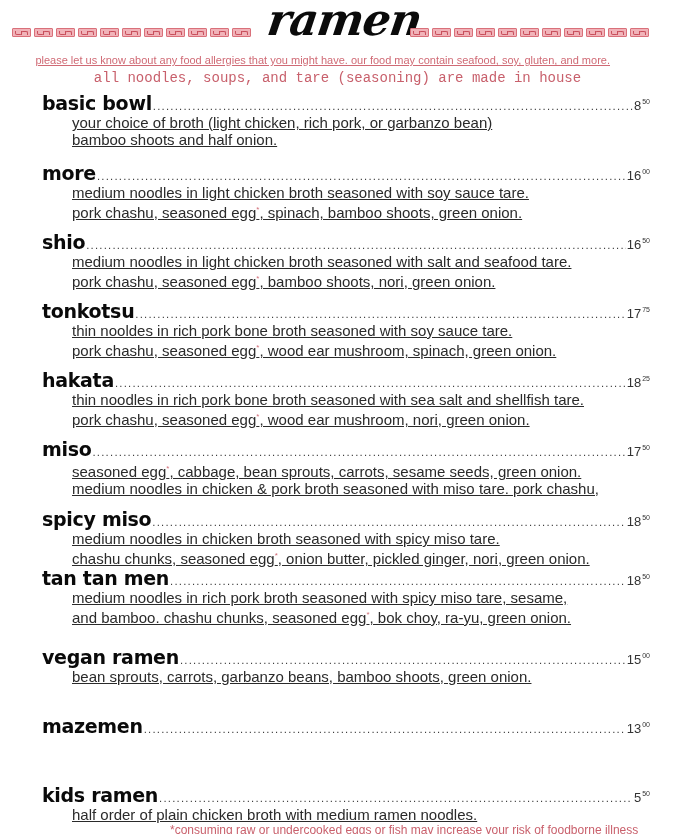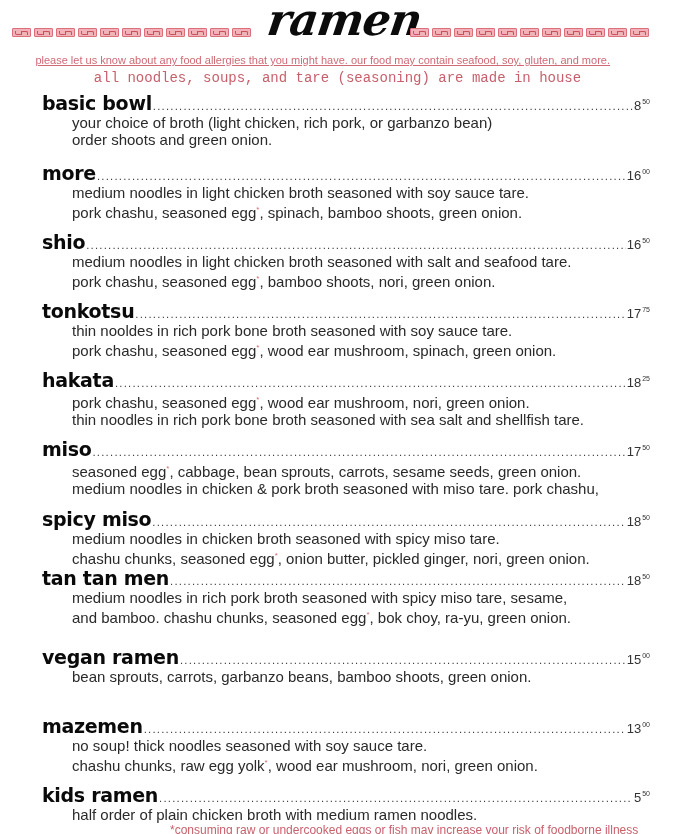--- a/index.html
+++ b/index.html
@@ -19,21 +19,21 @@
   .housemade { position: absolute; top: 70px; left: 0; width: 675px; text-align: center; font-family: Liberation Mono, monospace; font-size: 14px; color: #c8606c; }
 
   .menu { position: absolute; top: 92px; left: 0; width: 675px; }
   .item { position: absolute; left: 30px; width: 620px; }
   .item-row { display: flex; align-items: baseline; height: 22px; }
   .item-name { font-family: "DejaVu Sans", sans-serif; font-weight: bold; font-size: 19px; letter-spacing: -0.3px; white-space: nowrap; color: #0a0a0a; margin-left: 12px; }
   .leader { flex: 1; overflow: hidden; white-space: nowrap; font-size: 10px; color: #333; letter-spacing: 1.2px; margin: 0 1px; }
   .leader::after { content: "..............................................................................................................................................................................................................................................."; }
   .price { font-family: "Liberation Sans", sans-serif; font-size: 13px; color: #333; white-space: nowrap; }
   .price sup { font-size: 7px; vertical-align: 6px; margin-left: 1px; }
-  .desc { margin-left: 42px; font-family: "Liberation Sans", sans-serif; font-size: 15px; line-height: 17px; color: #2a2a2a; }
+  .desc { margin-left: 42px; font-family: "Liberation Sans", sans-serif; font-size: 15px; line-height: 17px; color: #2a2a2a; text-decoration: underline; }
   .desc .ast { color: #d06a75; font-size: 8px; vertical-align: 6px; }
 
   .footnote { position: absolute; top: 823px; left: 170px; white-space: nowrap; font-family: "Liberation Sans", sans-serif; font-size: 12px; color: #c9606c; }
 </style>
 </head>
 <body>
 
 <div class="header">
   <div class="border-strip left">
     <span class="key"></span>
@@ -70,21 +70,21 @@
 <div class="menu">
 
   <div class="item" style="top:0px">
     <div class="item-row">
       <span class="item-name">basic bowl</span>
       <span class="leader"></span>
       <span class="price"><span>8</span><sup>50</sup></span>
     </div>
     <div class="desc">
       <div>your choice of broth (light chicken, rich pork, or garbanzo bean)</div>
-      <div>order shoots and green onion.</div>
+      <div>bamboo shoots and half onion.</div>
     </div>
   </div>
 
   <div class="item" style="top:70px">
     <div class="item-row">
       <span class="item-name">more</span>
       <span class="leader"></span>
       <span class="price"><span>16</span><sup>00</sup></span>
     </div>
     <div class="desc">
@@ -117,22 +117,22 @@
     </div>
   </div>
 
   <div class="item" style="top:277px">
     <div class="item-row">
       <span class="item-name">hakata</span>
       <span class="leader"></span>
       <span class="price"><span>18</span><sup>25</sup></span>
     </div>
     <div class="desc">
+      <div>thin noodles in rich pork bone broth seasoned with sea salt and shellfish tare.</div>
       <div><span>pork chashu, seasoned egg</span><span class="ast">*</span><span>, wood ear mushroom, nori, green onion.</span></div>
-      <div>thin noodles in rich pork bone broth seasoned with sea salt and shellfish tare.</div>
     </div>
   </div>
 
   <div class="item" style="top:346px">
     <div class="item-row">
       <span class="item-name">miso</span>
       <span class="leader"></span>
       <span class="price"><span>17</span><sup>50</sup></span>
     </div>
     <div class="desc">
@@ -175,24 +175,20 @@
       <div>bean sprouts, carrots, garbanzo beans, bamboo shoots, green onion.</div>
     </div>
   </div>
 
   <div class="item" style="top:623px">
     <div class="item-row">
       <span class="item-name">mazemen</span>
       <span class="leader"></span>
       <span class="price"><span>13</span><sup>00</sup></span>
     </div>
-    <div class="desc">
-      <div>no soup! thick noodles seasoned with soy sauce tare.</div>
-      <div><span>chashu chunks, raw egg yolk</span><span class="ast">*</span><span>, wood ear mushroom, nori, green onion.</span></div>
-    </div>
   </div>
 
   <div class="item" style="top:692px">
     <div class="item-row">
       <span class="item-name">kids ramen</span>
       <span class="leader"></span>
       <span class="price"><span>5</span><sup>50</sup></span>
     </div>
     <div class="desc">
       <div>half order of plain chicken broth with medium ramen noodles.</div>

